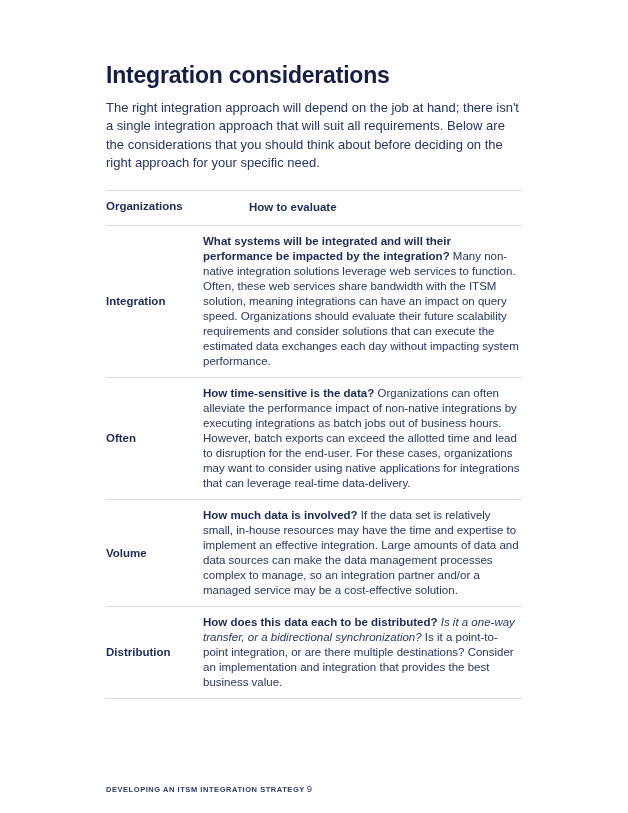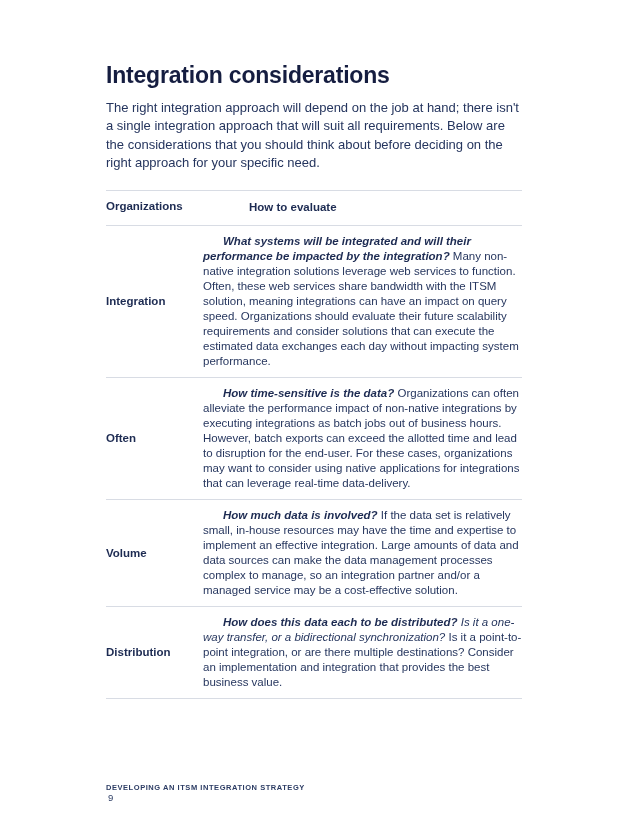--- a/index.html
+++ b/index.html
@@ -52,31 +52,30 @@
     font-weight: 700;
     color: #1d2b52;
   }
   .tcol2 {
     flex: 1;
     font-size: 11.5px;
     line-height: 15px;
     color: #27375f;
   }
   .body-row { padding: 8px 0; }
-  .lead { font-weight: 700; font-style: italic; color: #1d2b52; margin-left: 20px; }
+  .lead { font-weight: 700; color: #1d2b52; }
   .ital { font-style: italic; }
   .footer {
     position: absolute;
     left: 106px;
     right: 106px;
     top: 783px;
     display: flex;
     justify-content: flex-start;
     align-items: baseline;
-    flex-direction: column;
   }
   .footer-left {
     font-size: 7.5px;
     font-weight: 700;
     letter-spacing: 0.55px;
     color: #2c3c64;
   }
   .footer-page {
     font-size: 9.5px;
     color: #2c3c64;

